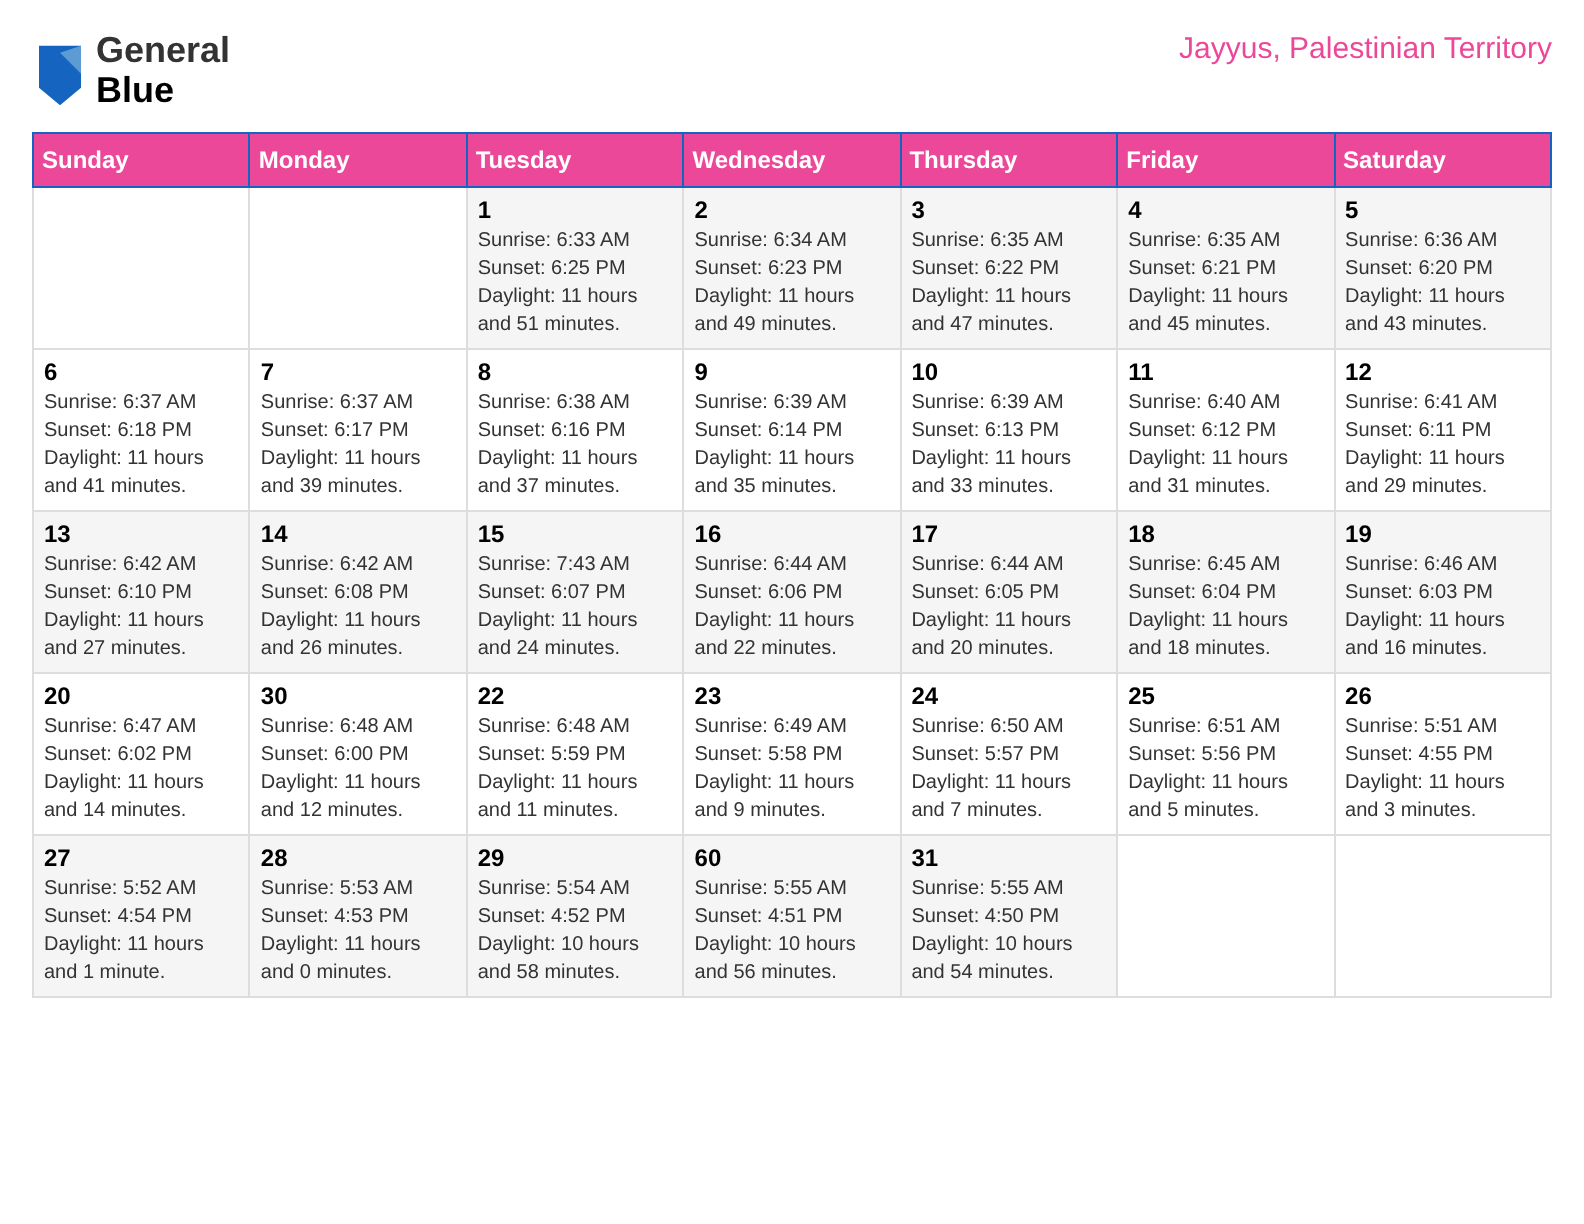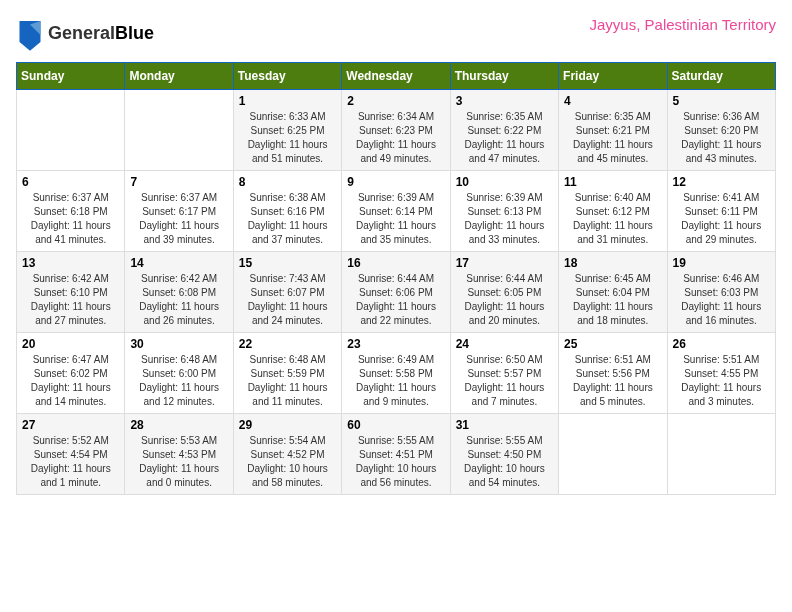--- a/index.html
+++ b/index.html
@@ -15,21 +15,21 @@
       justify-content: space-between;
       align-items: flex-start;
       margin-bottom: 10px;
     }
     .logo {
       display: flex;
       align-items: center;
     }
     .logo-text {
       display: flex;
-      flex-direction: row;
+      flex-direction: column;
       font-size: 18px;
       font-weight: bold;
       line-height: 1.1;
     }
     .logo-text .general { color: #333; }
     .logo-text .blue { color: #000000; }
     .logo-shape {
       width: 28px;
       height: 36px;
       margin-right: 4px;
@@ -46,21 +46,21 @@
     .subtitle {
       font-size: 15px;
       color: #ec4899;
     }
     table {
       width: 100%;
       border-collapse: collapse;
       font-size: 11px;
     }
     thead tr {
-      background-color: #4d7c0f;
+      background-color: #ec4899;
       color: #fff;
     }
     thead th {
       padding: 6px 4px;
       text-align: left;
       font-size: 12px;
       font-weight: bold;
       border: 1px solid #1565c0;
     }
     tbody tr {
@@ -79,21 +79,20 @@
     .day-num {
       font-weight: bold;
       font-size: 12px;
       display: block;
       margin-bottom: 2px;
     }
     .cell-content {
       font-size: 10px;
       color: #333;
       line-height: 1.4;
-      text-align: center;
     }
     .empty-cell {
       background: #fff;
     }
   </style>
 </head>
 <body>
 
 <div class="header">
   <div class="logo">

